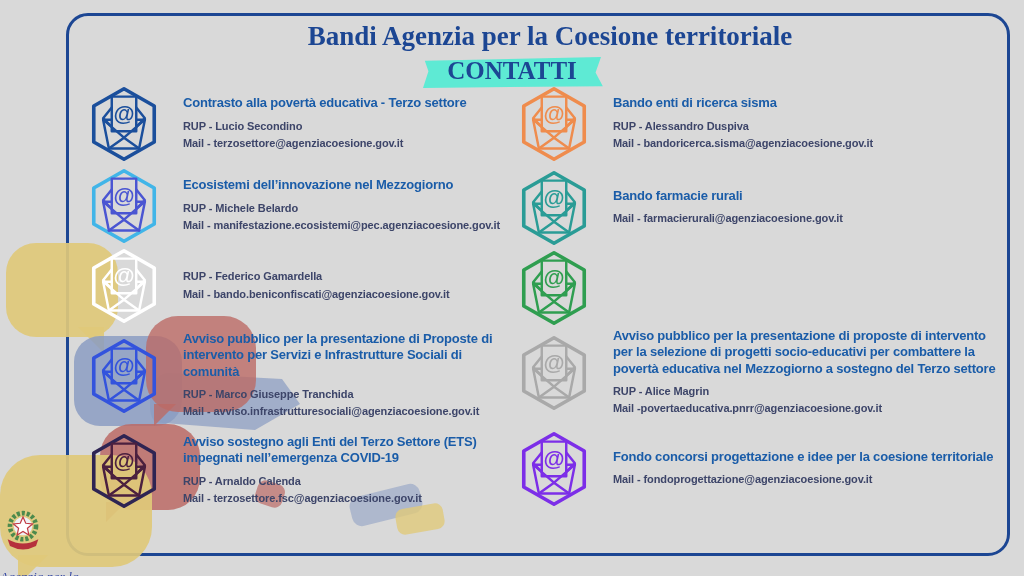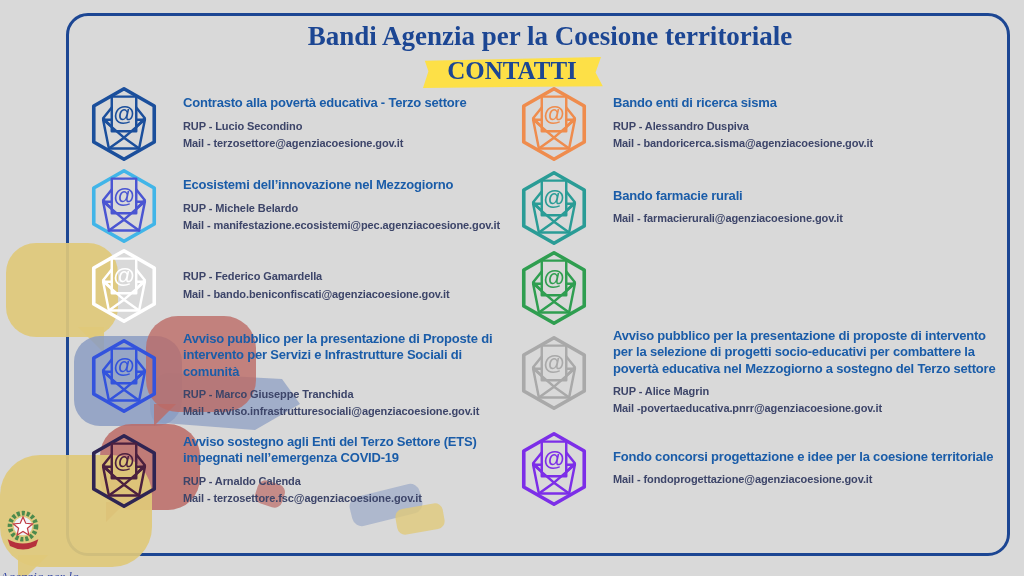--- a/index.html
+++ b/index.html
@@ -33,21 +33,21 @@
   .d-blue-sm {left:350px; top:490px; width:72px; height:30px; background:rgba(139,156,194,.55); border-radius:10px; transform:rotate(-14deg);}
   .d-yellow-sm {left:396px; top:506px; width:48px; height:26px; background:rgba(224,201,122,.8); border-radius:8px; transform:rotate(-10deg);}
   .d-red-sm {left:256px; top:482px; width:28px; height:24px; background:rgba(187,106,101,.7); border-radius:8px; transform:rotate(18deg);}
   
   .header-title {
     position:absolute; top:21px; left:0; width:100%; text-align:center; z-index:3;
     font-family:"Liberation Serif", serif; font-weight:bold; font-size:27px; color:#1c4693;padding-left:38px;
   }
   .subtitle-wrap {position:absolute; top:57px; left:0; width:100%; text-align:center; z-index:3;}
   .subtitle {
-    display:inline-block; background:#fde047; color:#1c4693;
+    display:inline-block; background:#5eead4; color:#1c4693;
     font-family:"Liberation Serif", serif; font-weight:bold; font-size:25px;
     padding:0 26px 3px 26px;
     clip-path:polygon(2% 12%, 99% 0%, 96% 50%, 100% 94%, 1% 100%, 4% 46%);
   }
   
   .entry {position:absolute; display:flex; align-items:center; gap:14px; z-index:3;}
   .entry svg.icon {flex:0 0 auto;}
   .etext {flex:1; min-width:0;margin-left:9px;}
   .etitle {font-size:13px; font-weight:bold; color:#1a5ca8; line-height:1.25; letter-spacing:-0.2px; margin-bottom:6px;}
   .erup, .email {font-size:11px; font-weight:bold; color:#3d4569; line-height:1.6; white-space:nowrap; letter-spacing:-0.1px;}

